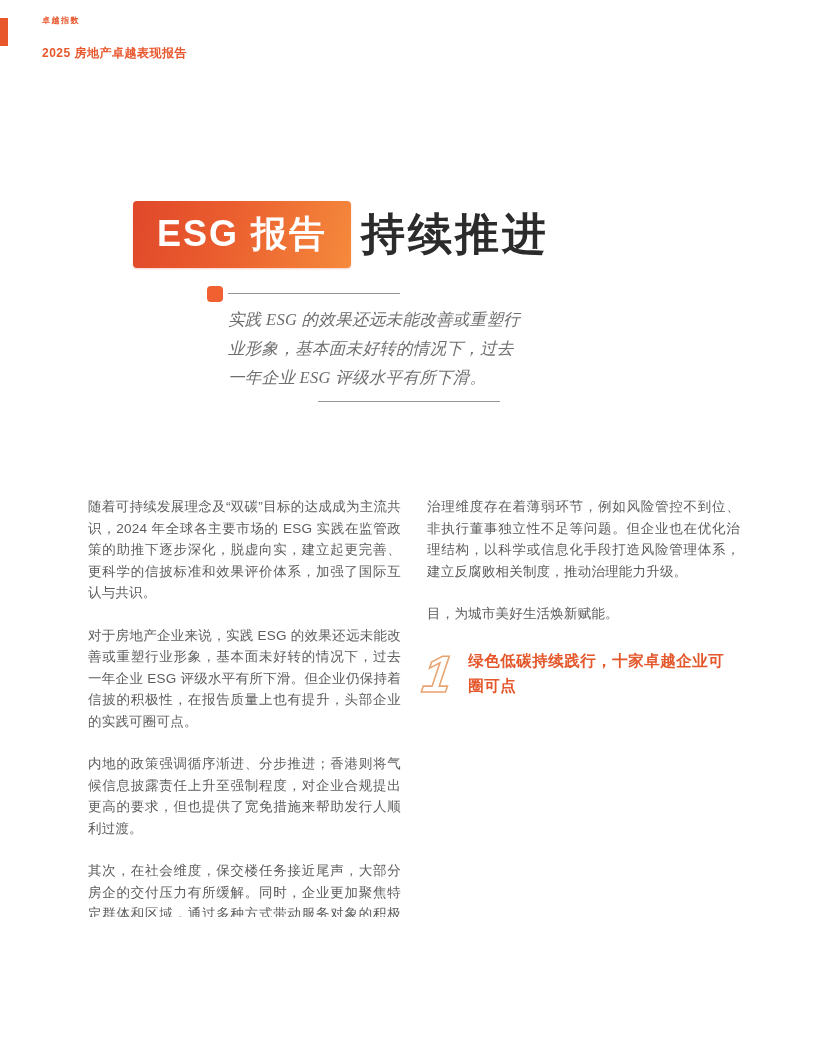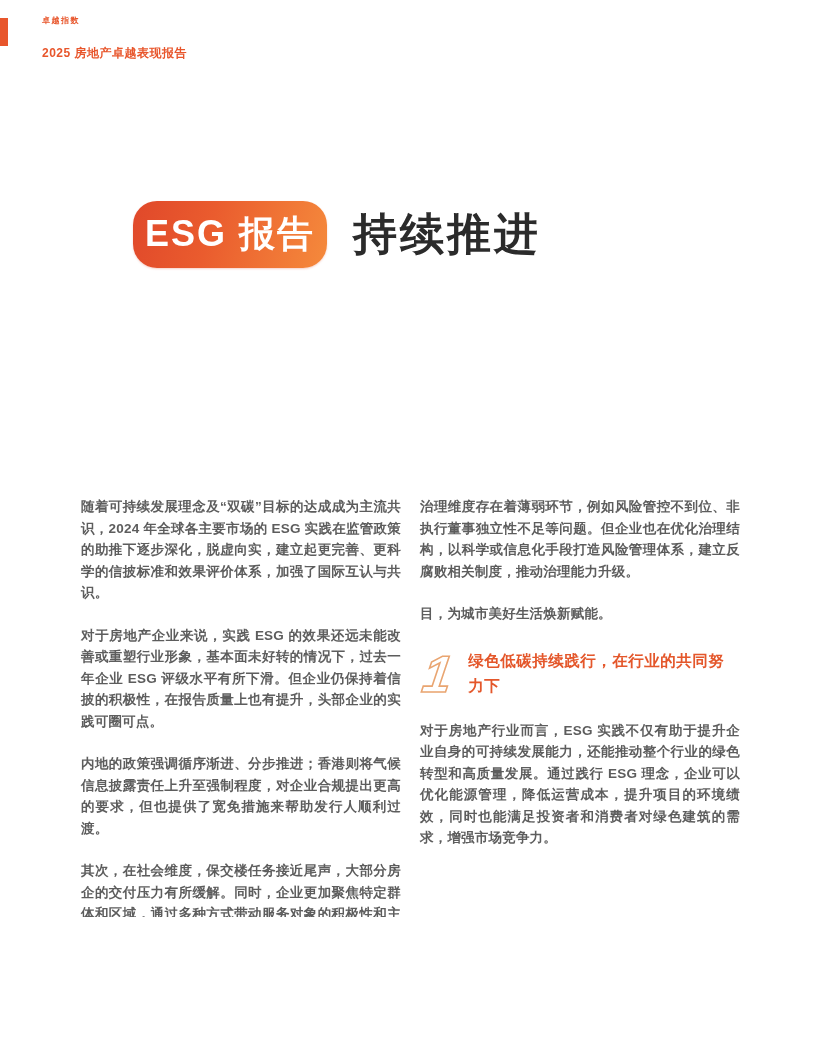--- a/index.html
+++ b/index.html
@@ -21,26 +21,26 @@
   .brand-line2 { font-size:12px; font-weight:bold; margin-top:19px; letter-spacing:0.5px; }
 
   
   .title-row {
     position:absolute; left:133px; top:201px;
     display:flex; align-items:center;
   }
   .badge {
     background:linear-gradient(105deg, #e0482a 0%, #ea5c2e 40%, #f58a3c 100%);
     color:#ffffff; font-weight:bold; font-size:36px;
-    padding:9px 12px; border-radius:24px; letter-spacing:2px;
+    padding:9px 24px; border-radius:4px; letter-spacing:2px;
     box-shadow:0 1px 2px rgba(224,72,42,0.25);
   }
   .title-text {
     font-size:44px; font-weight:900; color:#2b2b2b;
-    margin-left:26px; letter-spacing:3px;
+    margin-left:10px; letter-spacing:3px;
   }
 
   
   .quote { position:absolute; left:207px; top:283px; width:316px; }
   .quote-dot {
     position:absolute; left:0; top:3px;
     width:16px; height:16px; background:#f06031; border-radius:4px;
   }
   .quote-rule-top {
     position:absolute; left:21px; top:10px;
@@ -60,21 +60,21 @@
   
   .columns {
     position:absolute; left:80px; top:496px;
     width:660px; display:flex; gap:18px;
   }
   .col {
     width:321px;
     font-size:13.5px; line-height:21.5px;
     color:#5d5d5d; text-align:justify; letter-spacing:0.2px;
   }
-  .col p { margin:0 0 21px 1px;font-weight:bold; }
+  .col p { margin:0 0 21px 8px; }
 
   
   .section-head { display:flex; align-items:flex-start; margin:9px 0 18px 0; }
   .sec-num {
     font-size:52px; line-height:56px;
     font-style:italic; font-weight:bold;
     color:#ffffff;
     -webkit-text-stroke:1.6px #e9a571;
     text-shadow:0 0 0 #e9a571;
     margin:0 16px 0 4px;
@@ -102,34 +102,39 @@
   <div class="brand">
     <div class="brand-line1">卓越指数</div>
     <div class="brand-line2">2025 房地产卓越表现报告</div>
   </div>
 
   <div class="title-row">
     <span class="badge">ESG 报告</span>
     <span class="title-text">持续推进</span>
   </div>
 
+  <div class="quote">
+    <span class="quote-dot"></span>
+    <span class="quote-rule-top"></span>
+    <div class="quote-text">实践 ESG 的效果还远未能改善或重塑行业形象，基本面未好转的情况下，过去一年企业 ESG 评级水平有所下滑。</div>
+    <div class="quote-rule-bottom"></div>
+  </div>
 
   <div class="columns">
     <div class="col">
       <p>随着可持续发展理念及“双碳”目标的达成成为主流共识，2024 年全球各主要市场的 ESG 实践在监管政策的助推下逐步深化，脱虚向实，建立起更完善、更科学的信披标准和效果评价体系，加强了国际互认与共识。</p>
       <p>对于房地产企业来说，实践 ESG 的效果还远未能改善或重塑行业形象，基本面未好转的情况下，过去一年企业 ESG 评级水平有所下滑。但企业仍保持着信披的积极性，在报告质量上也有提升，头部企业的实践可圈可点。</p>
       <p>内地的政策强调循序渐进、分步推进；香港则将气候信息披露责任上升至强制程度，对企业合规提出更高的要求，但也提供了宽免措施来帮助发行人顺利过渡。</p>
       <p>其次，在社会维度，保交楼任务接近尾声，大部分房企的交付压力有所缓解。同时，企业更加聚焦特定群体和区域，通过多种方式带动服务对象的积极性和主动性，实现精准扶贫；部分头部央国企还会承担保障性住房和城市更新项</p>
     </div>
     <div class="col">
       <p>治理维度存在着薄弱环节，例如风险管控不到位、非执行董事独立性不足等问题。但企业也在优化治理结构，以科学或信息化手段打造风险管理体系，建立反腐败相关制度，推动治理能力升级。</p>
       <p>目，为城市美好生活焕新赋能。</p>
       <div class="section-head">
         <span class="sec-num">1</span>
-        <span class="sec-title">绿色低碳持续践行，在行业的共同努力下</span>
+        <span class="sec-title">绿色低碳持续践行，十家卓越企业可圈可点</span>
       </div>
-      <p>对于房地产行业而言，ESG 实践不仅有助于提升企业自身的可持续发展能力，还能推动整个行业的绿色转型和高质量发展。通过践行 ESG 理念，企业可以优化能源管理，降低运营成本，提升项目的环境绩效，同时也能满足投资者和消费者对绿色建筑的需求，增强市场竞争力。</p>
     </div>
   </div>
 
   <div class="page-num">42</div>
 
 </div>
 
 </body></html>

